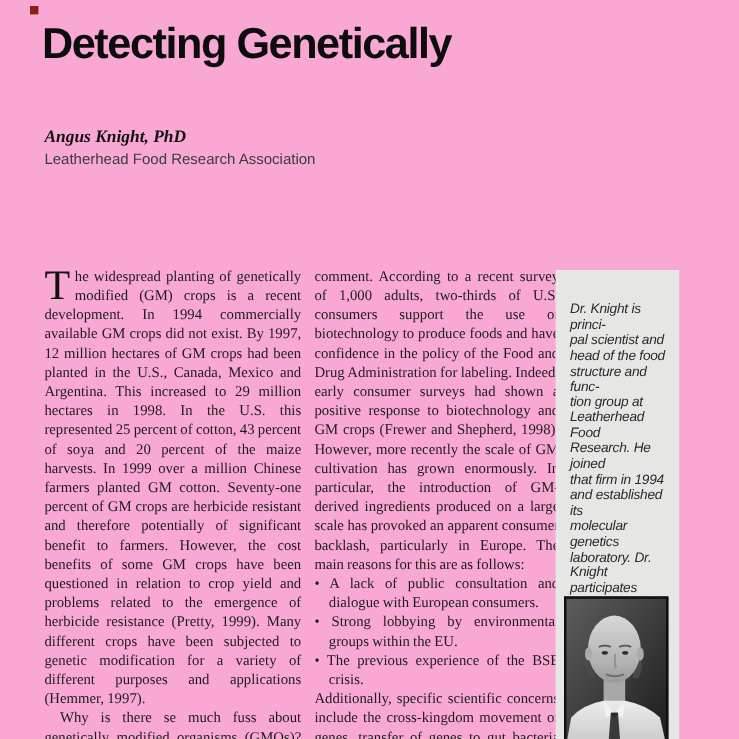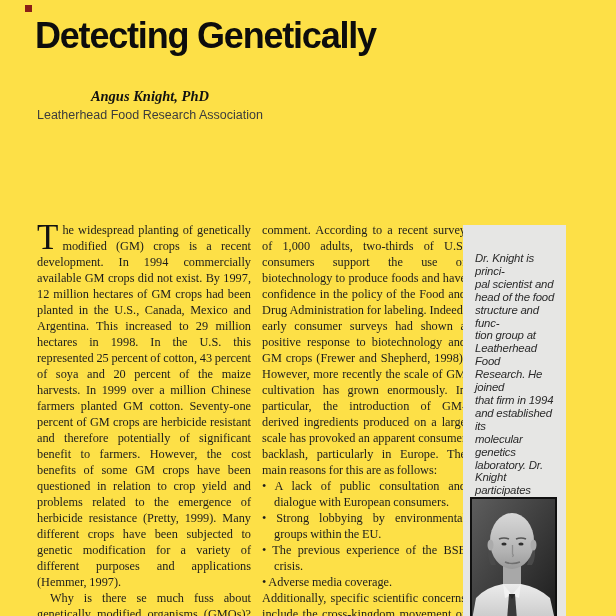--- a/index.html
+++ b/index.html
@@ -1,42 +1,42 @@
 <!DOCTYPE html>
 <html><head>
 <meta charset="utf-8">
 <style>
   * { margin: 0; padding: 0; box-sizing: border-box; }
   html, body { background: #ffffff; }
   .page {
     position: relative;
     width: 616px;
     height: 616px;
-    background: #fde047;
+    background: #f9a8d4;
     overflow: hidden;
     font-family: "Liberation Serif", serif;
     color: #1a1a1a;
   }
   .corner-marker {
     position: absolute;
     left: 25px; top: 5px;
     width: 7px; height: 7px;
     background: #8a1f16;
   }
   .title {
     position: absolute;
     left: 35px; top: 16px;
     font-family: "Liberation Sans", sans-serif;
     font-weight: 700;
     font-size: 36px;
     line-height: 39px;
     letter-spacing: -1.2px;
     color: #0d0d0d;
   }
-  .byline { position: absolute; left: 37px; top: 88px; text-align: center; }
+  .byline { position: absolute; left: 37px; top: 106px; }
   .author {
     font-family: "Liberation Serif", serif;
     font-weight: 700;
     font-style: italic;
     font-size: 14.5px;
     color: #111;
   }
   .affiliation {
     margin-top: 3px;
     font-family: "Liberation Sans", sans-serif;
@@ -112,21 +112,20 @@
     <p><span class="dropcap">T</span><span>he widespread planting of genetically modified (GM) crops is a recent development. In 1994 commercially available GM crops did not exist. By 1997, 12 million hectares of GM crops had been planted in the U.S., Canada, Mexico and Argentina. This increased to 29 million hectares in 1998. In the U.S. this represented 25 percent of cotton, 43 percent of soya and 20 percent of the maize harvests. In 1999 over a million Chinese farmers planted GM cotton. Seventy-one percent of GM crops are herbicide resistant and therefore potentially of significant benefit to farmers. However, the cost benefits of some GM crops have been questioned in relation to crop yield and problems related to the emergence of herbicide resistance (Pretty, 1999). Many different crops have been subjected to genetic modification for a variety of different purposes and applications (Hemmer, 1997).</span></p>
     <p class="indent">Why is there se much fuss about genetically modified organisms (GMOs)? Clearly GMOs have been used as ingredients for a</p>
   </div>
 
   <div class="col col-right">
     <p>comment. According to a recent survey of 1,000 adults, two-thirds of U.S. consumers support the use of biotechnology to produce foods and have confidence in the policy of the Food and Drug Administration for labeling. Indeed, early consumer surveys had shown a positive response to biotechnology and GM crops (Frewer and Shepherd, 1998). However, more recently the scale of GM cultivation has grown enormously. In particular, the introduction of GM-derived ingredients produced on a large scale has provoked an apparent consumer backlash, particularly in Europe. The main reasons for this are as follows:</p>
     <div>
       <div class="bullet-item"><span class="bullet-glyph">•</span> <span>A lack of public consultation and dialogue with European consumers.</span></div>
       <div class="bullet-item"><span class="bullet-glyph">•</span> <span>Strong lobbying by environmental groups within the EU.</span></div>
       <div class="bullet-item"><span class="bullet-glyph">•</span> <span>The previous experience of the BSE crisis.</span></div>
-      <div class="bullet-item"><span class="bullet-glyph">•</span> <span>Adverse media coverage.</span></div>
     </div>
     <p>Additionally, specific scientific concerns include the cross-kingdom movement of genes, transfer of genes to gut bacteria and</p>
   </div>
 
   <div class="sidebar">
     <div class="sidebar-bio">Dr. Knight is princi-
 pal scientist and
 head of the food
 structure and func-
 tion group at

